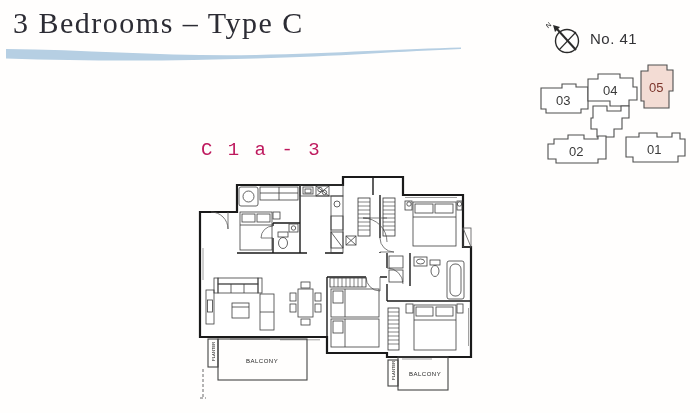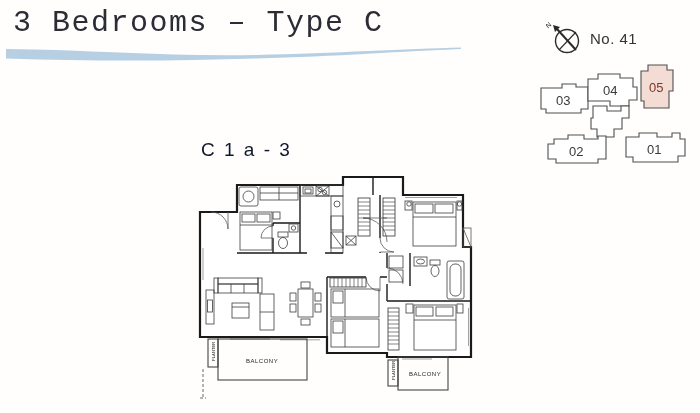--- a/index.html
+++ b/index.html
@@ -1,28 +1,28 @@
 <!DOCTYPE html>
 <html><head>
 <meta charset="utf-8">
 <style>
   * { margin:0; padding:0; box-sizing:border-box; }
   html,body { width:700px; height:413px; }
   body { background:#ffffff; font-family:"Liberation Sans", sans-serif; position:relative; overflow:hidden; }
   .page { position:absolute; inset:0; background:#fffefd; }
   .title {
     position:absolute; left:13px; top:6px;
-    font-family:Liberation Mono, monospace; font-weight:400;
+    font-family:Liberation Serif, serif; font-weight:400;
     font-size:30px; letter-spacing:1.5px; color:#2c2c34;
   }
   .swoosh { position:absolute; left:6px; top:45px; }
   .plan-code {
     position:absolute; left:201px; top:139px;
-    font-family:Liberation Sans, sans-serif; font-size:19px;
-    letter-spacing:2px; color:#0f172a;
+    font-family:Liberation Mono, monospace; font-size:19px;
+    letter-spacing:2px; color:#be185d;
   }
   .compass { position:absolute; left:546px; top:18px; }
   .keyplan-number {
     position:absolute; left:590px; top:30px;
     font-size:15px; color:#333336; letter-spacing:0.5px;
   }
   .keyplan-map { position:absolute; left:530px; top:60px; }
   .floorplan { position:absolute; left:170px; top:168px; }
   svg text { font-family:"Liberation Sans", sans-serif; }
 </style>

